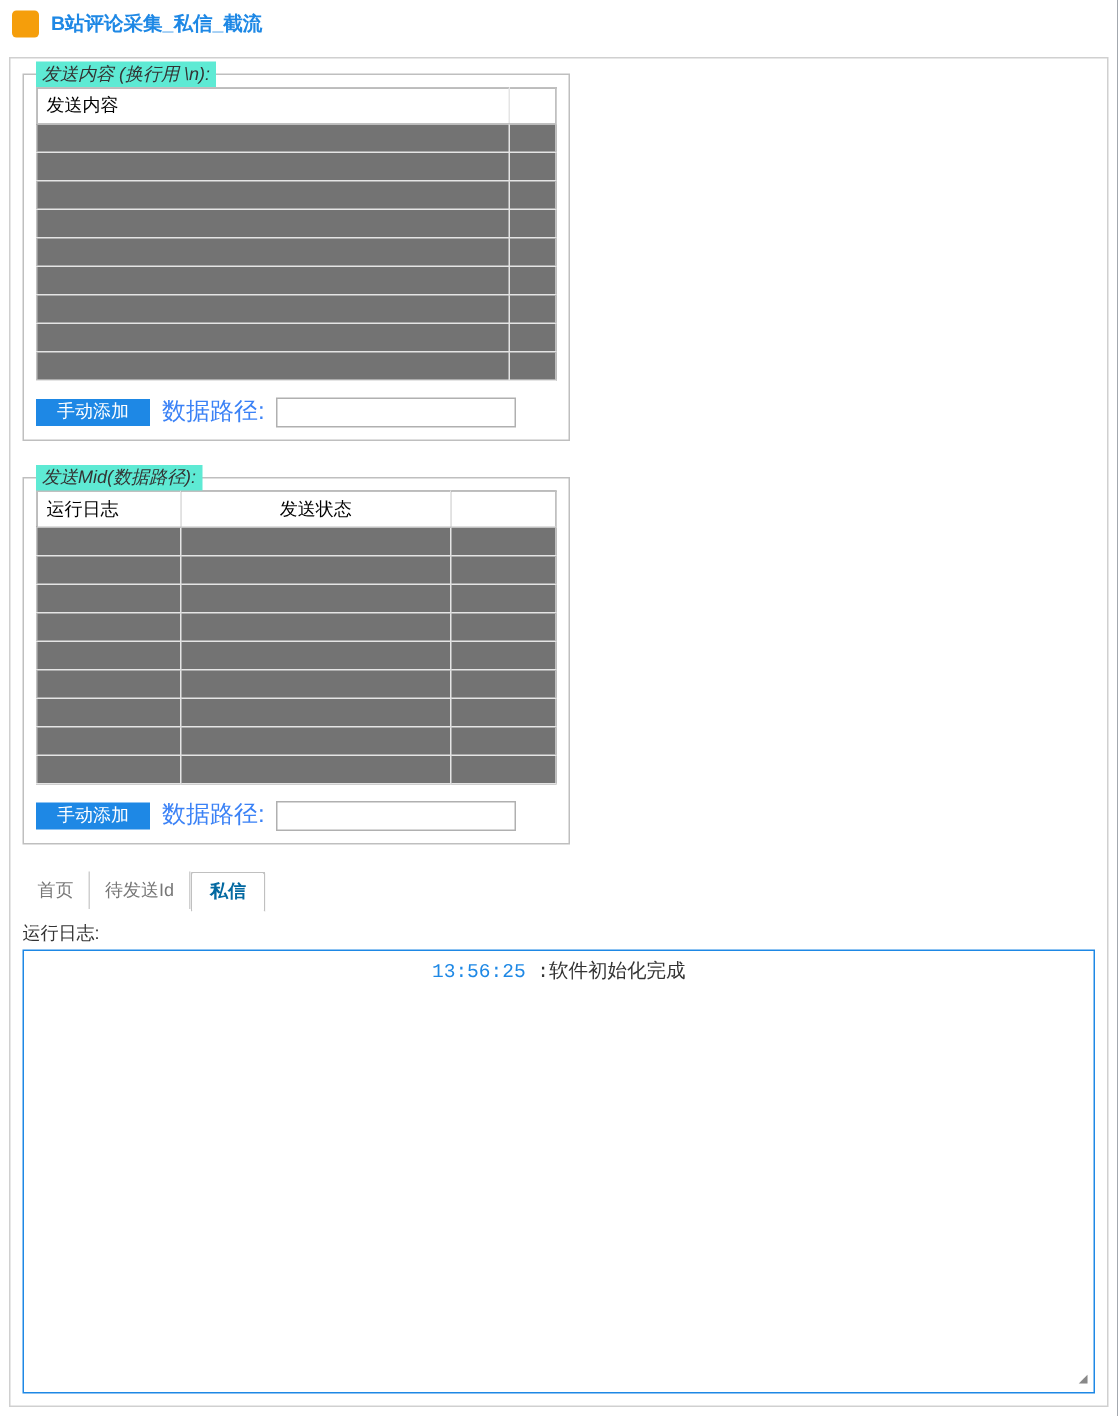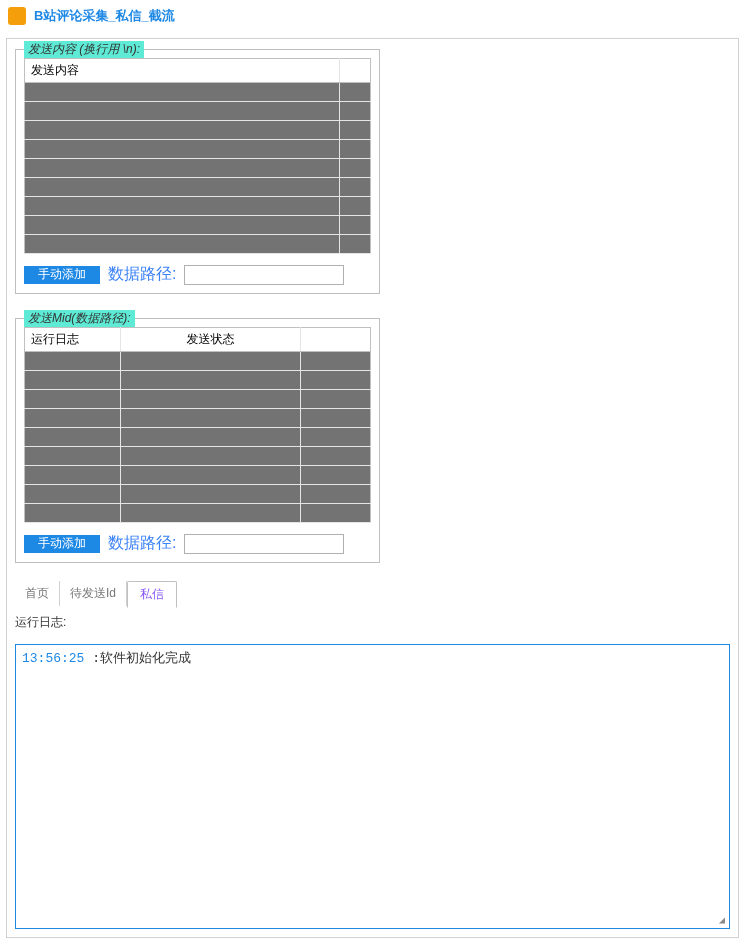--- a/index.html
+++ b/index.html
@@ -140,38 +140,40 @@
       padding: 4px 10px;
       color: #777;
       cursor: pointer;
       border-right: 1px solid #d0d0d0;
       font-size: 12px;
     }
     .tab:last-of-type { border-right: none; }
     .tab.active {
       border: 1px solid #c0c0c0;
       border-bottom: 1px solid #ffffff;
-      color: #8b5cf6;
+      color: #0369a1;
       border-radius: 2px 2px 0 0;
       padding: 4px 12px;
+      font-weight: bold;
     }
     .log-label {
       color: #333;
       font-size: 12px;
-      margin-bottom: 13px;
+      margin-bottom: 2px;
     }
     .log-area {
       flex: 1;
       border: 1px solid #1e88e5;
       padding: 4px 6px;
       font-family: "Courier New", monospace;
       font-size: 13px;
       color: #333;
       overflow: auto;
       position: relative;
+      text-align: center;
     }
     .log-line .log-time { color: #1e88e5; }
     .log-scroll-hint {
       position: absolute;
       right: 4px;
       bottom: 2px;
       color: #888;
       font-size: 10px;
     }
   </style>

